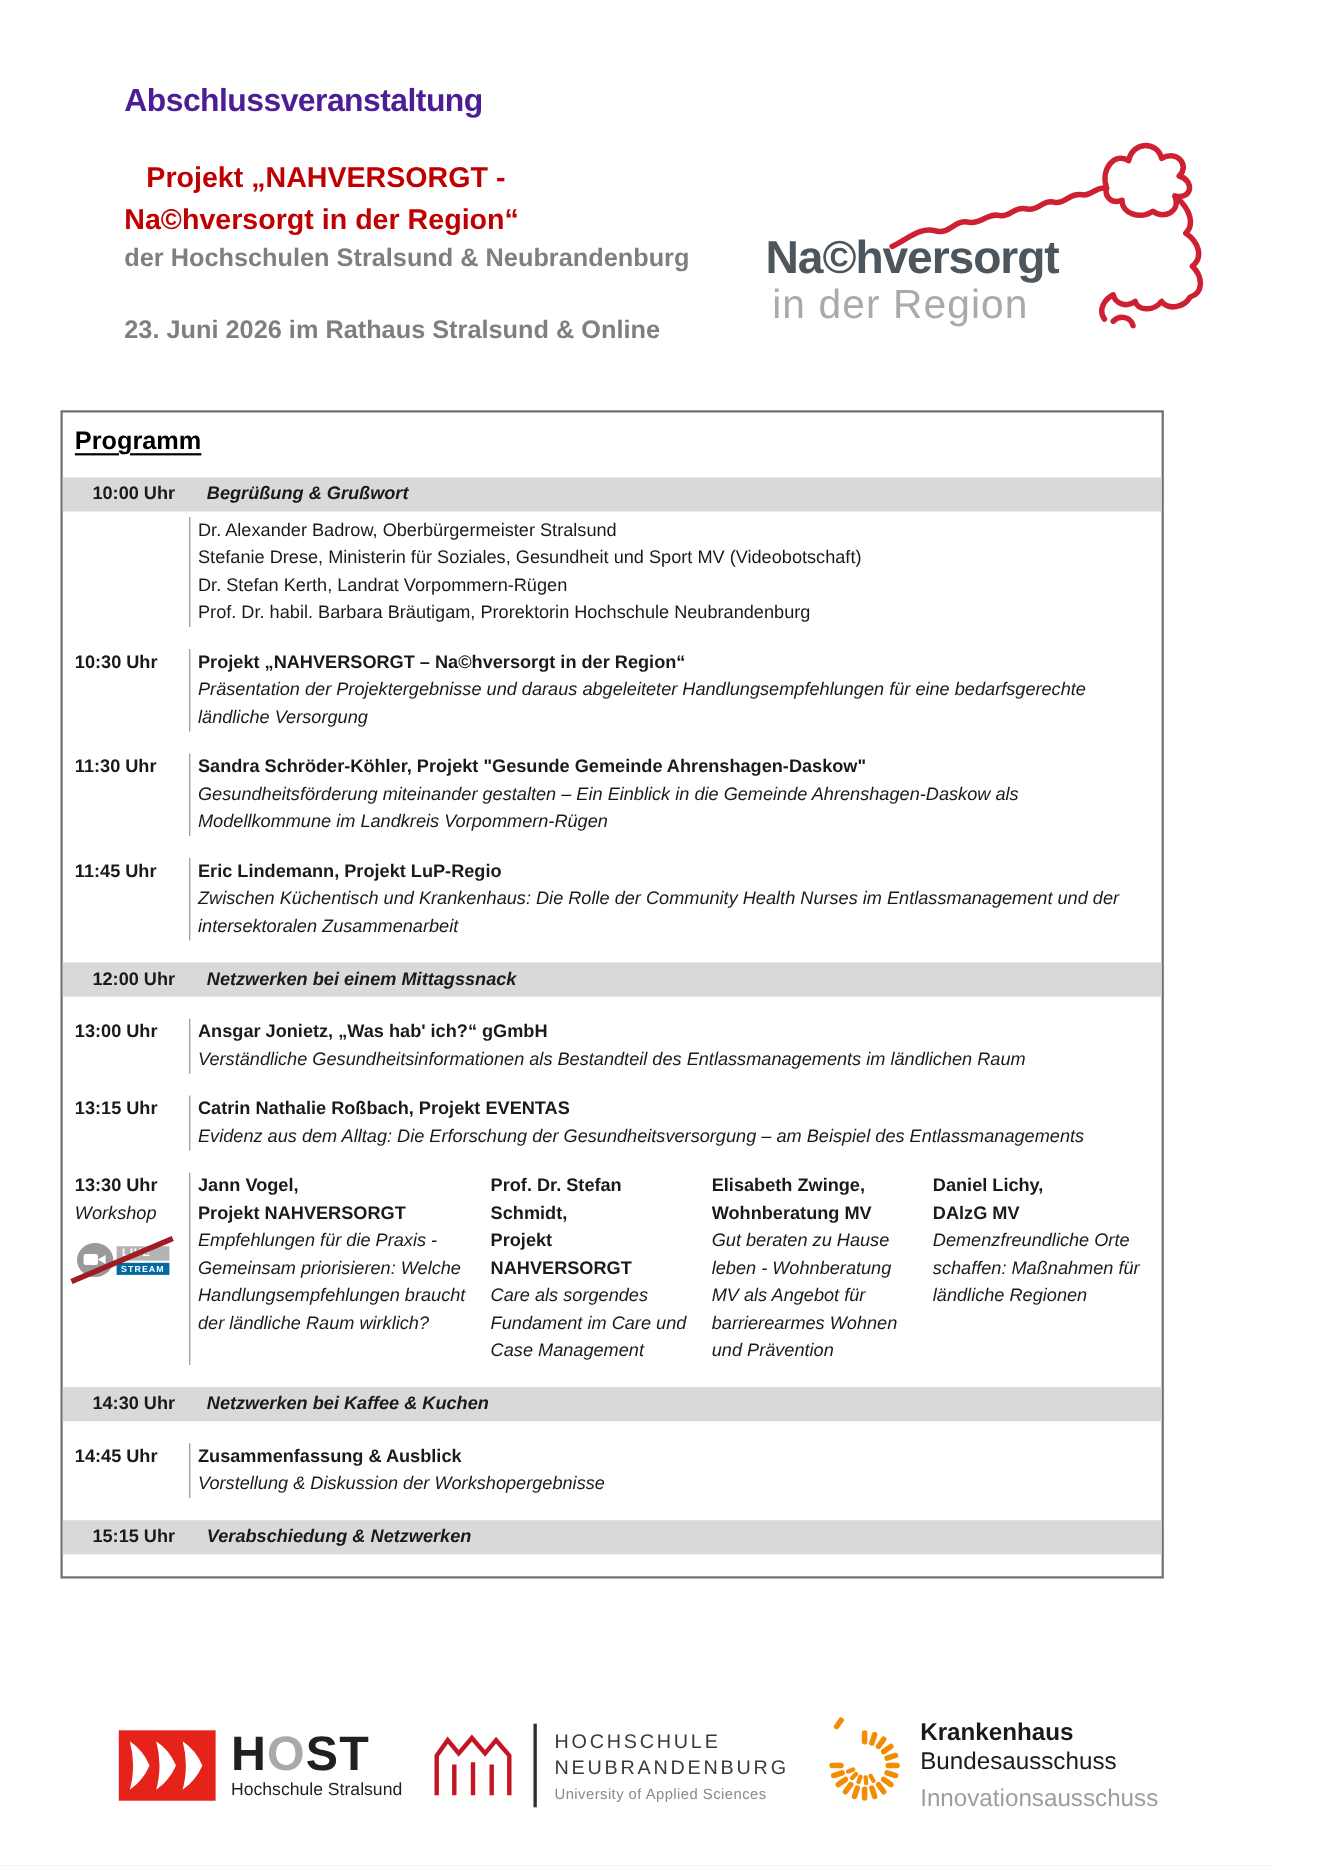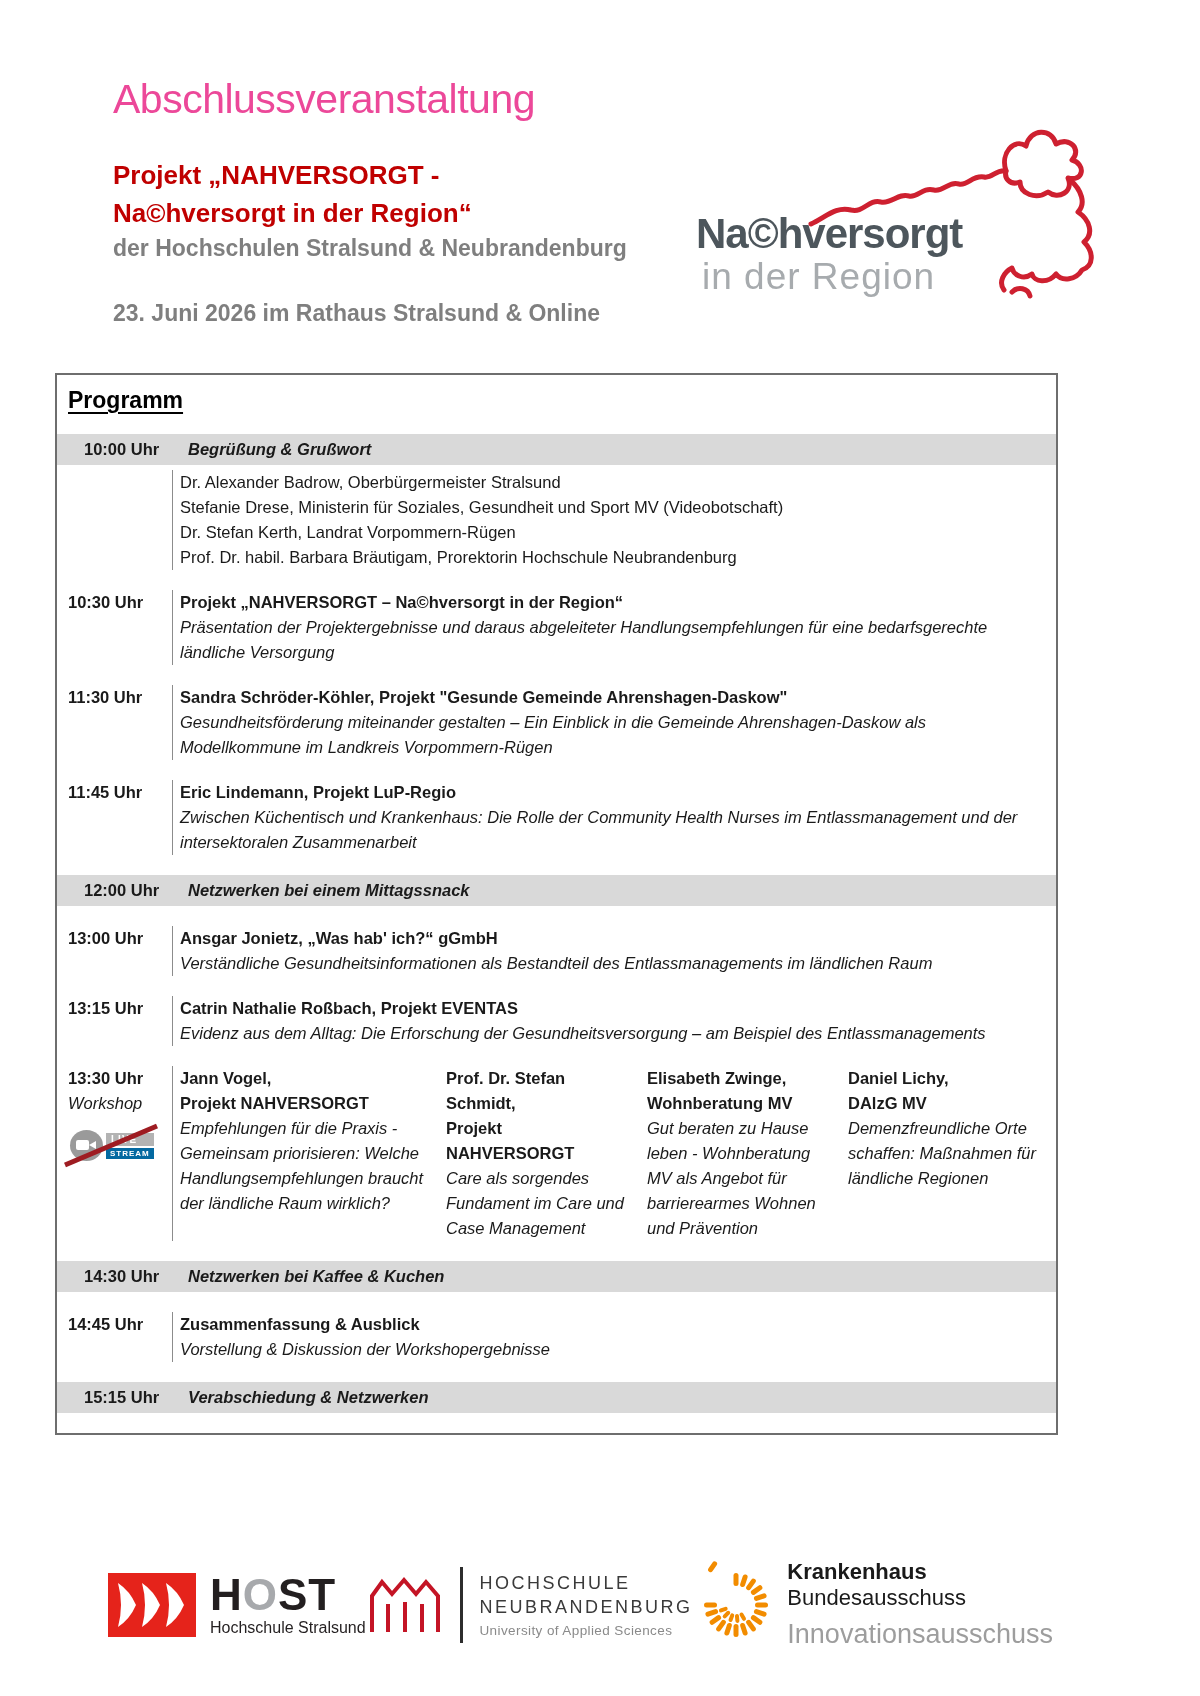--- a/index.html
+++ b/index.html
@@ -1,21 +1,21 @@
 <!DOCTYPE html>
 <html><head>
 <meta charset="utf-8">
 <style>
   html,body{margin:0;padding:0;background:#e8e8e8;}
   .page{position:relative;width:1200px;height:1696px;background:#ffffff;margin:0 auto;
         font-family:"Liberation Sans",sans-serif;color:#1a1a1a;overflow:hidden;}
 
   
   .header-block{position:absolute;left:113px;top:76px;width:600px;}
-  .main-title{font-size:41px;font-weight:400;color:#ec4899;letter-spacing:-0.5px;margin:0;}
+  .main-title{font-size:29px;font-weight:700;color:#4c1d95;letter-spacing:-0.5px;margin:0;}
   .subtitle-block{margin-top:34px;line-height:1.45;}
   .subtitle-red{font-size:26px;font-weight:700;}
   .subtitle-gray{font-size:23px;font-weight:700;color:#7f7f7f;}
   .date-line{margin-top:34px;font-size:23px;font-weight:700;color:#7f7f7f;}
 
   
   .brand-logo{position:absolute;left:688px;top:104px;width:404px;height:210px;}
   .brand-map{position:absolute;left:118px;top:2px;}
   .brand-word-main{position:absolute;left:8px;top:106px;font-size:42px;font-weight:700;color:#4d565c;letter-spacing:-1px;}
   .brand-word-sub{position:absolute;left:14px;top:152px;font-size:37px;font-weight:400;color:#a7abae;letter-spacing:1px;}
@@ -70,31 +70,31 @@
   .nb-logo{display:flex;align-items:center;gap:16px;}
   .nb-divider{width:3px;height:76px;background:#2d2d2d;}
   .nb-text{display:flex;flex-direction:column;}
   .nb-line{font-size:18px;letter-spacing:2.5px;color:#3a3a3a;line-height:24px;}
   .nb-sub{font-size:13.5px;color:#8a8a8a;letter-spacing:0.4px;margin-top:4px;}
 
   .gba-logo{display:flex;align-items:center;gap:8px;}
   .gba-text{display:flex;flex-direction:column;}
   .gba-line1{font-size:22px;font-weight:700;color:#1a1a1a;line-height:26px;}
   .gba-line2{font-size:22px;color:#1a1a1a;line-height:26px;}
-  .gba-line3{font-size:27px;color:#9d9d9d;margin-top:8px;}
+  .gba-line3{font-size:22px;color:#9d9d9d;margin-top:8px;}
 </style>
 </head>
 <body>
 
 <div class="page">
 
   <div class="header-block">
     <h1 class="main-title">Abschlussveranstaltung</h1>
     <div class="subtitle-block">
-      <div class="subtitle-red" style="color:#C00000;">Projekt „NAHVERSORGT -</div>
+      <div class="subtitle-red" style="color:#C00000;margin-left:20px;">Projekt „NAHVERSORGT -</div>
       <div class="subtitle-red" style="color:#C00000;">Na©hversorgt in der Region“</div>
       <div class="subtitle-gray">der Hochschulen Stralsund &amp; Neubrandenburg</div>
     </div>
     <div class="date-line">23. Juni 2026 im Rathaus Stralsund &amp; Online</div>
   </div>
 
   <div class="brand-logo">
     <svg class="brand-map" width="290" height="200" viewBox="0 0 290 200">
       <g fill="none" stroke="#CE2030" stroke-width="5" stroke-linecap="round" stroke-linejoin="round">
         <path d="M5,118 C20,111 30,100 45,104 C58,107 62,93 75,96 C86,98 92,87 103,90 C112,92 116,81 128,84 C138,86 142,75 153,78 C162,80 166,69 178,71 C186,73 190,63 200,65"></path>

